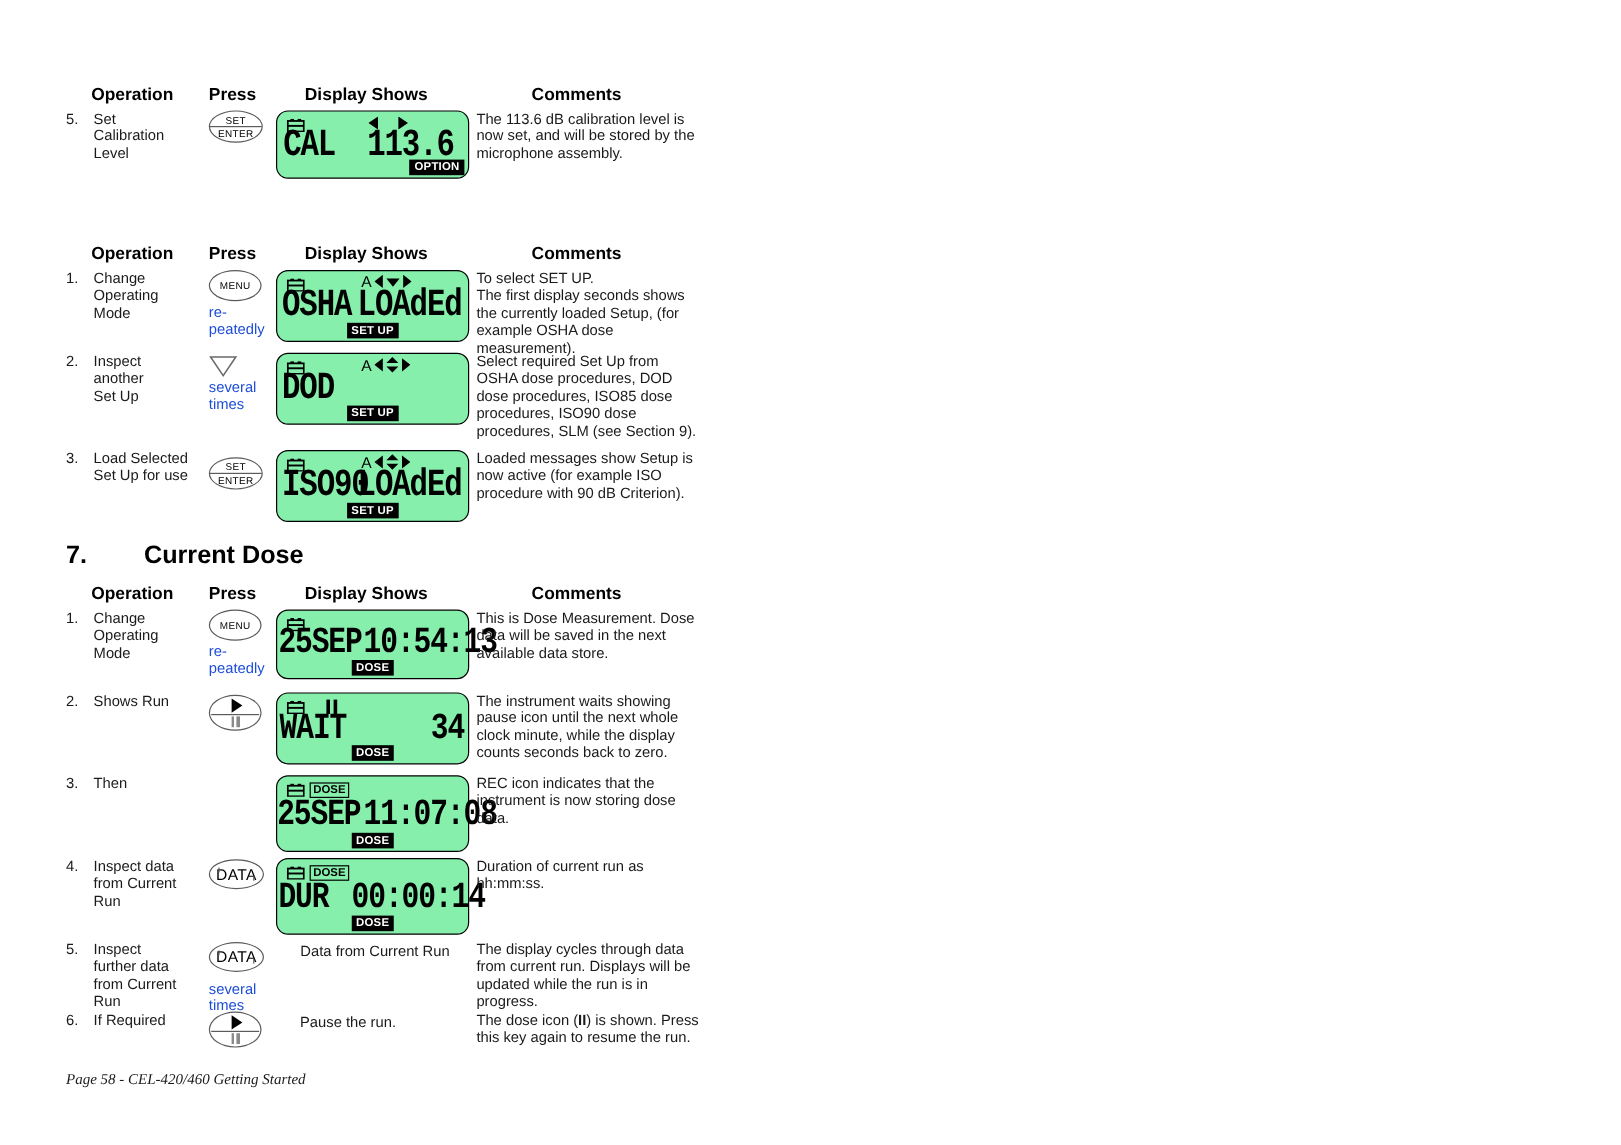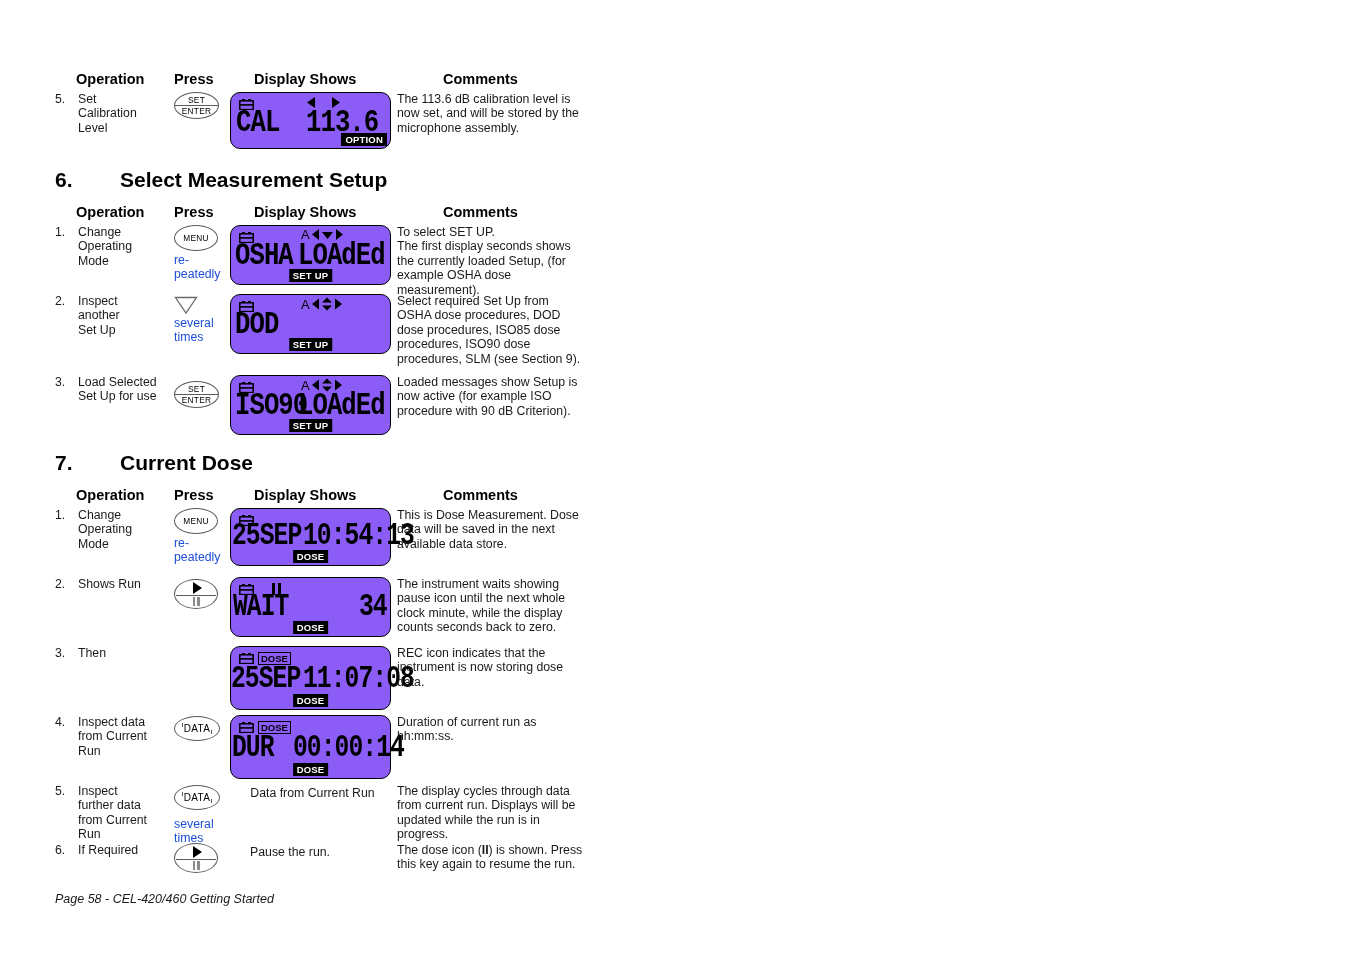--- a/index.html
+++ b/index.html
@@ -42,21 +42,21 @@
     color: #1a1a1a;
   }
   .num-txt {
     font-size: 12.3px;
     font-family: "Liberation Sans", sans-serif;
     color: #1a1a1a;
   }
   .footer-txt {
     font-size: 12.5px;
     font-style: italic;
-    font-family: Liberation Sans, sans-serif;
+    font-family: Liberation Serif, serif;
     color: #1a1a1a;
   }
 
   
   .hdr-row { position: absolute; }
   .hdr-operation { left: 76px; }
   .hdr-press    { left: 174px; }
   .hdr-display  { left: 254px; }
   .hdr-comments { left: 443px; }
 
@@ -103,21 +103,21 @@
   .key-menu .kl {
     font-size: 8.3px;
     letter-spacing: .3px;
     font-family: "Liberation Sans", sans-serif;
   }
   .key-data {
     width: 46px;
     height: 25px;
   }
   .key-data .kl {
-    font-size: 10px;
+    font-size: 13px;
     letter-spacing: .3px;
     font-family: "Liberation Sans", sans-serif;
   }
   .key-data .tick-l, .key-data .tick-r {
     position: absolute;
     width: 1.2px;
     height: 4px;
     background: #5b5b5b;
   }
   .key-data .tick-l { left: 7px; top: 6px; }
@@ -157,21 +157,21 @@
     background: #8a8a8a;
   }
   .tri-wrap { position: relative; width: 24px; height: 18px; }
   .tri-wrap svg { display:block; }
 
   
   .lcd {
     position: relative;
     border: 1.6px solid #000;
     border-radius: 10px;
-    background: #8b5cf6;
+    background: #86efac;
     box-sizing: border-box;
     width: 161px;
   }
   .lcd-inner { position: relative; width: 100%; height: 100%; }
 
   .bat {
     position: absolute;
     left: 8px; top: 6px;
     width: 15px; height: 11px;
   }
@@ -287,24 +287,20 @@
           </div>
           <div class="seg" style="position:absolute;left:5px;top:18px;">CAL</div>
           <div class="seg" style="position:absolute;left:75px;top:18px;">113.6</div>
           <div class="bottom-badge" style="right:3px; bottom:2px;">OPTION</div>
         </div>
       </div>
     </div>
     <div class="c-cmt body-txt">The 113.6 dB calibration level is now set, and will be stored by the microphone assembly.</div>
   </div>
 
-  <div style="position:absolute; left:55px; top:168px;">
-    <span class="section-title">6.</span>
-    <span class="section-title" style="display:inline-block;margin-left:43px;">Select Measurement Setup</span>
-  </div>
 
   <div class="row hdr-row" style="top:204px;">
     <div class="colhdr hdr-operation" style="position:absolute;">Operation</div>
     <div class="colhdr hdr-press" style="position:absolute;">Press</div>
     <div class="colhdr hdr-display" style="position:absolute;">Display Shows</div>
     <div class="colhdr hdr-comments" style="position:absolute;">Comments</div>
   </div>
 
   <div class="row" style="top:225px;">
     <div class="c-num num-txt">1.</div>

